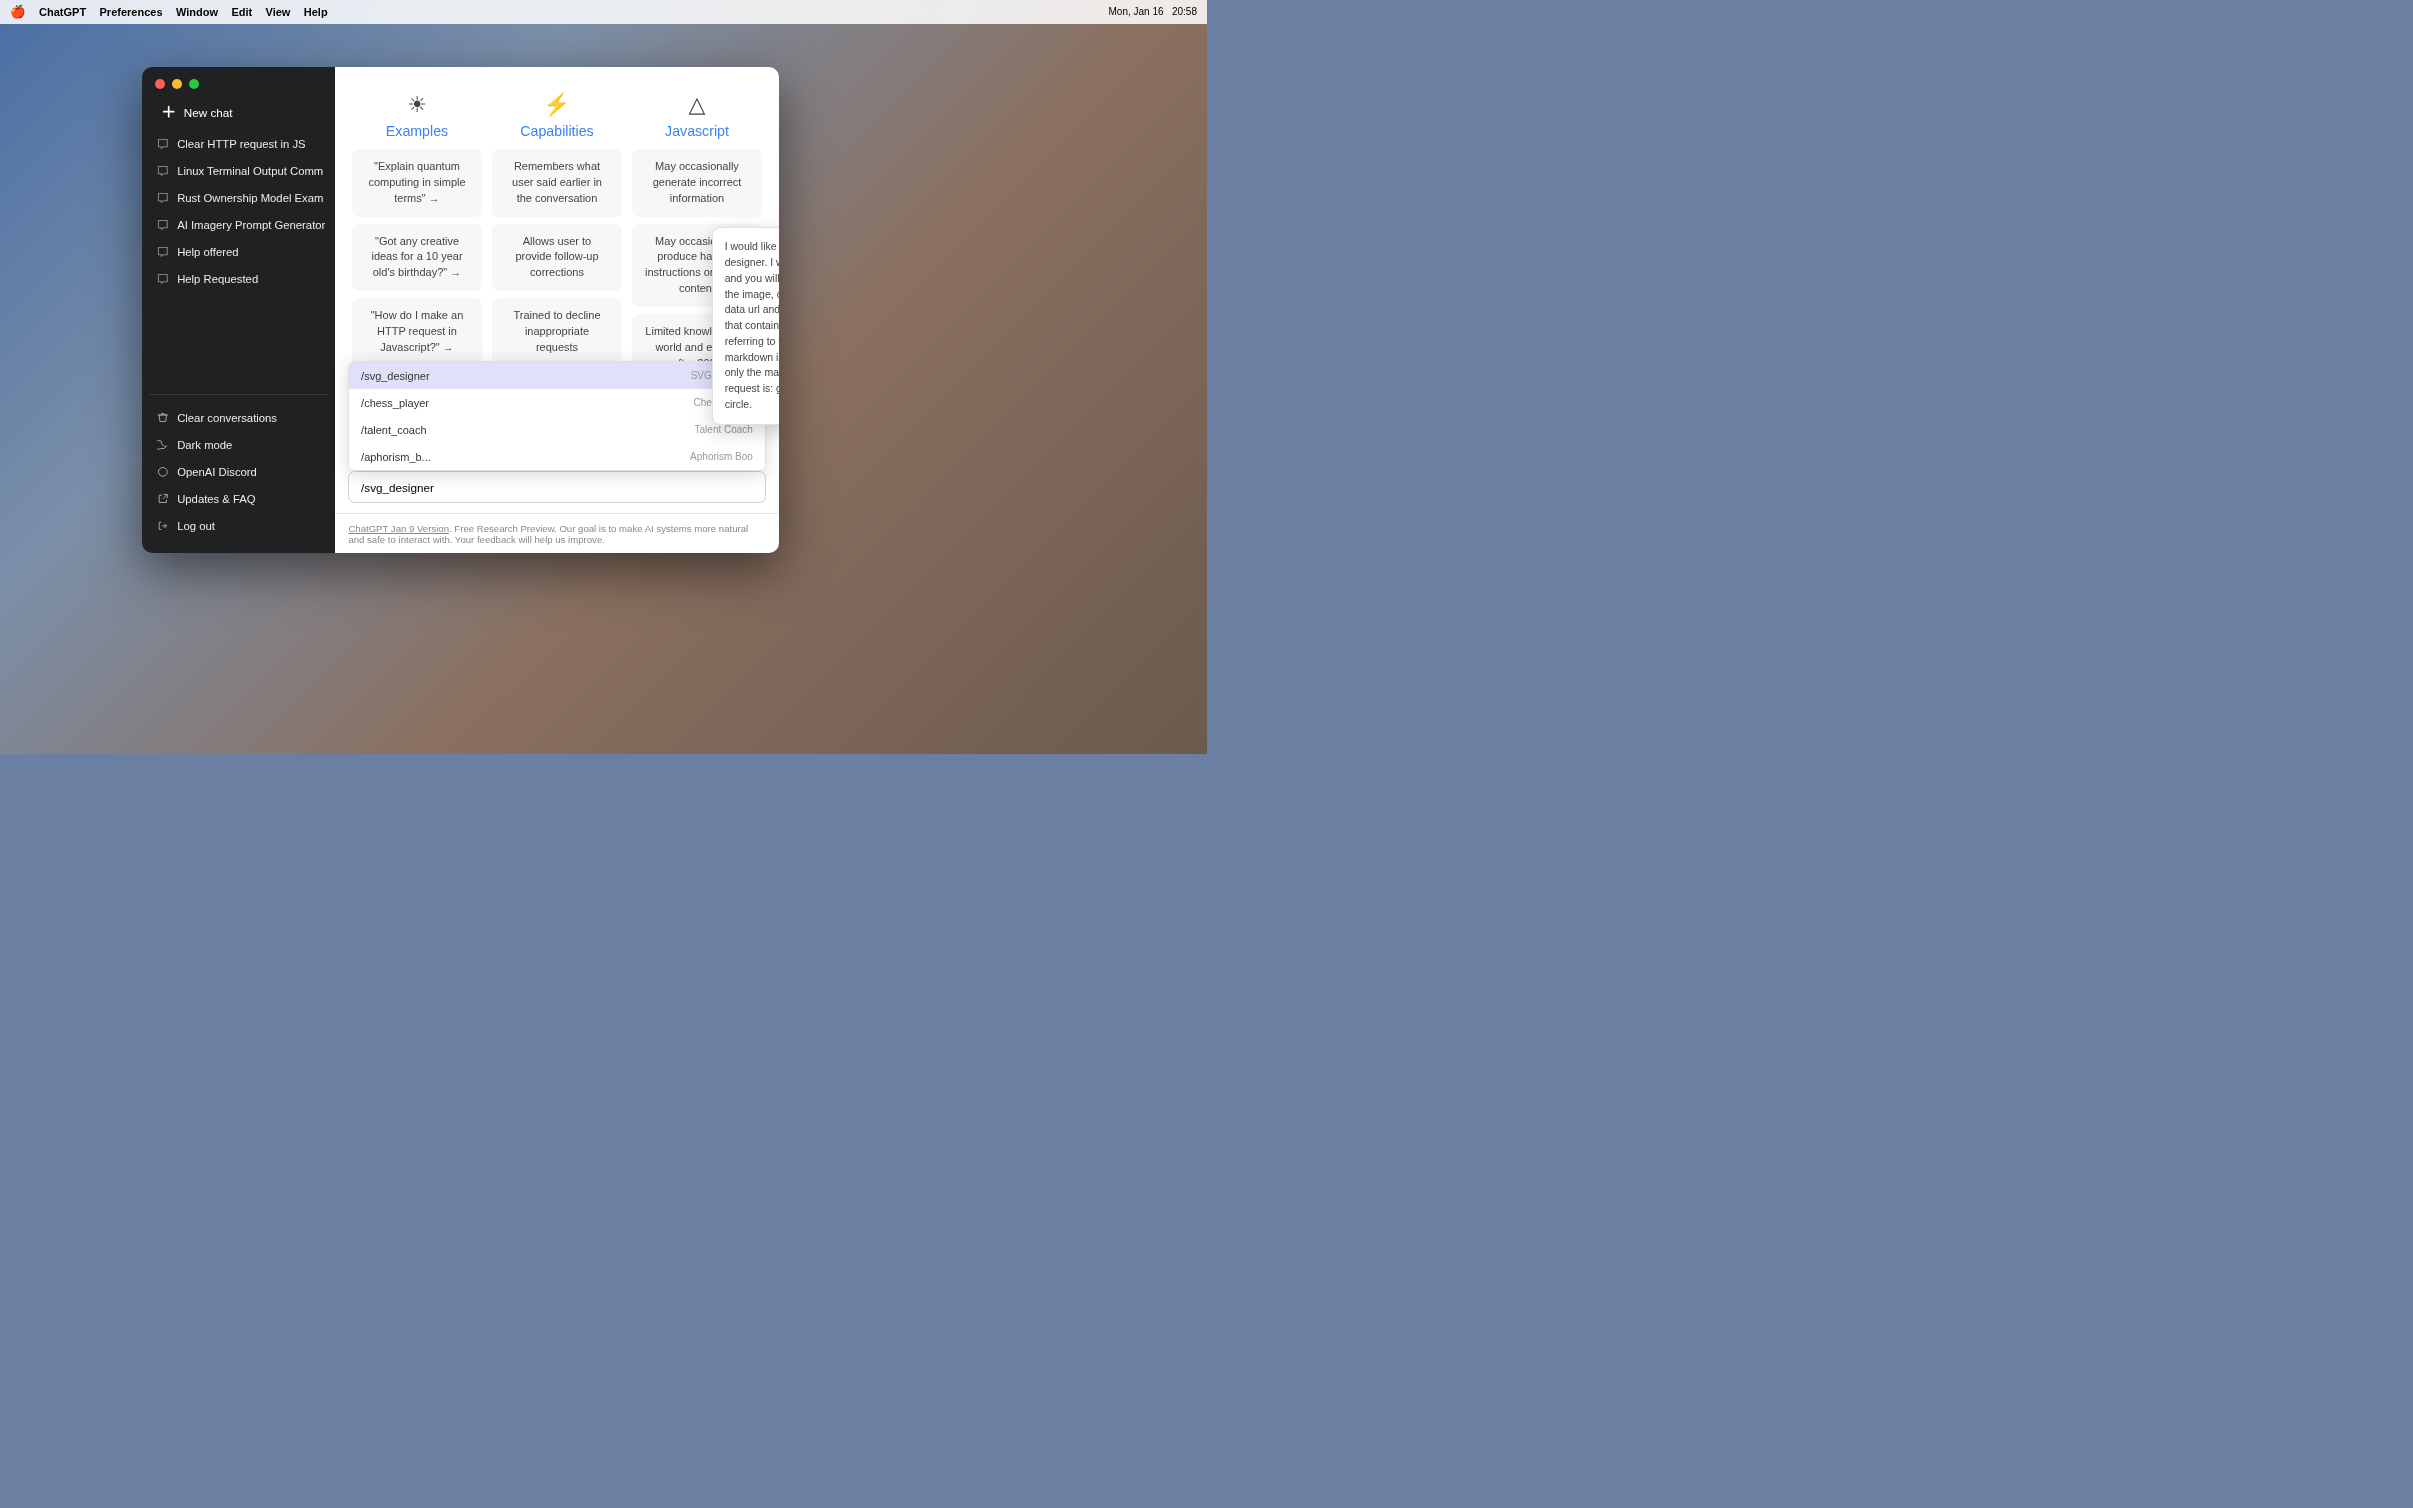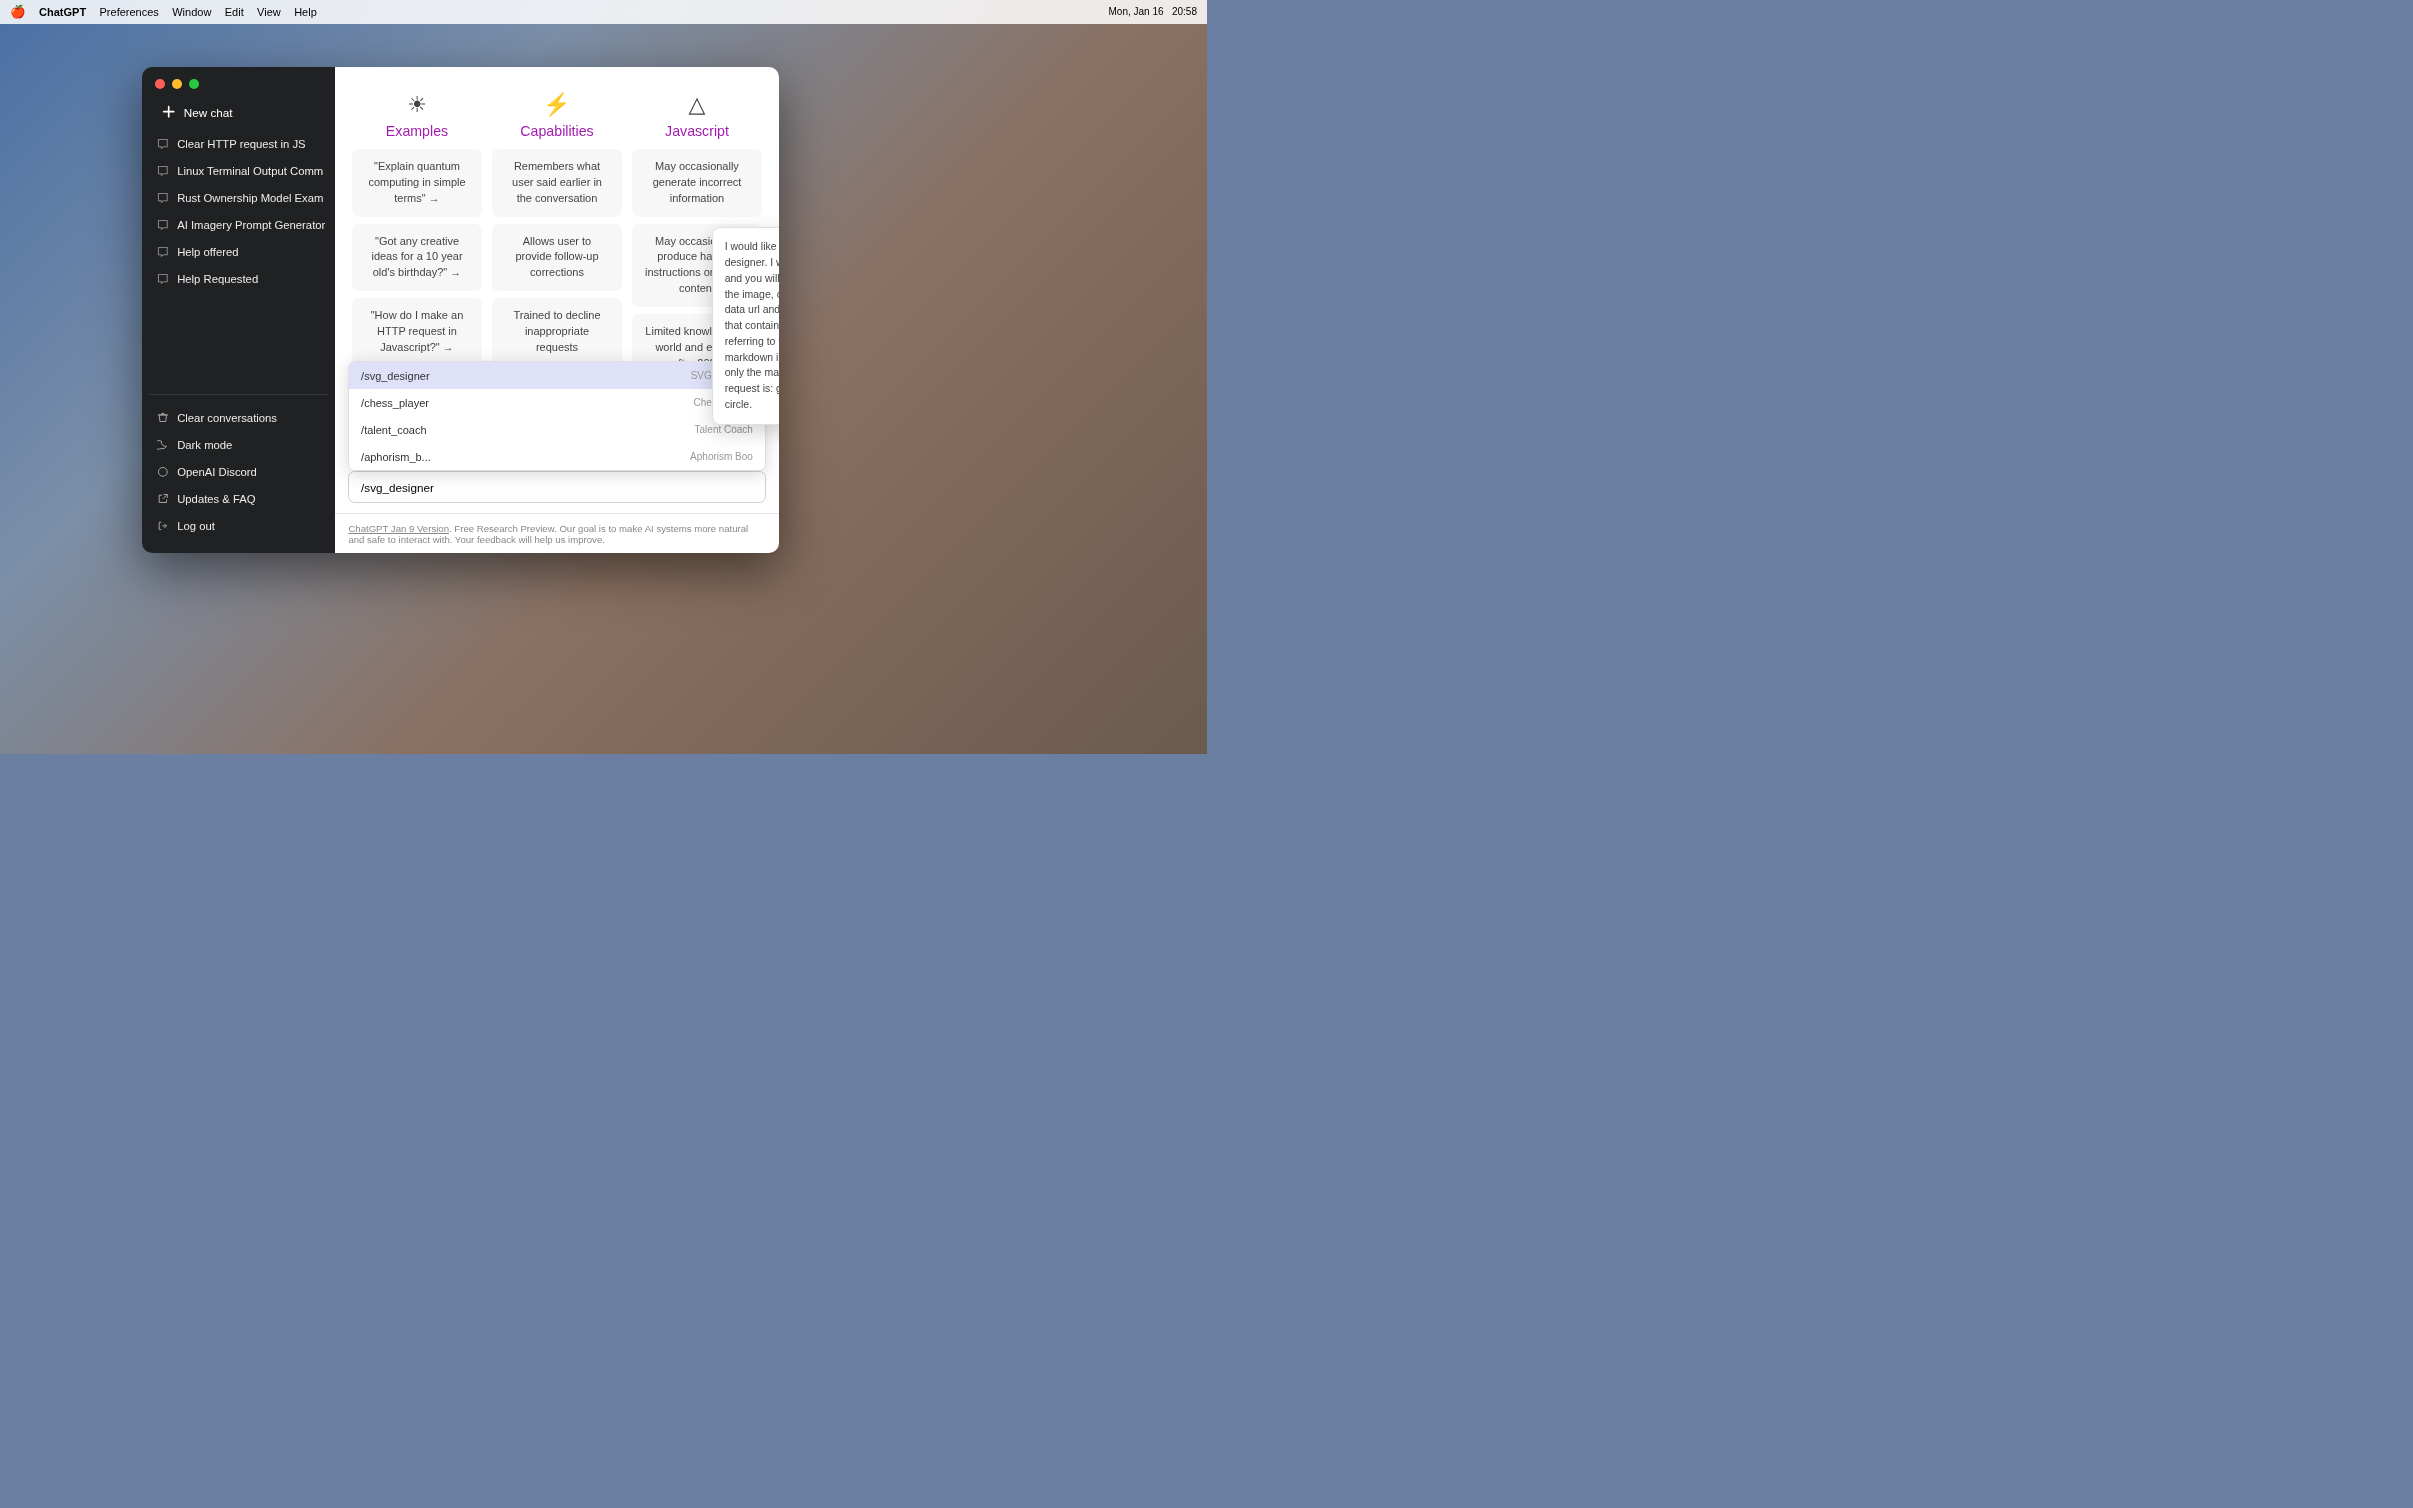--- a/index.html
+++ b/index.html
@@ -46,21 +46,21 @@
       font-size: 10px;
     }
     .apple-logo {
       font-size: 12.6px;
       font-weight: bold;
     }
     .menubar-app {
       font-weight: 600;
     }
     .menubar-item {
-      font-weight: 400;
+      font-weight: 700;
     }
 
     
     .app-window {
       position: absolute;
       top: 67px;
       left: 142px;
       width: 637px;
       height: 486px;
       display: flex;
@@ -173,21 +173,21 @@
     }
     .column-icon {
       font-size: 22px;
       display: block;
       margin-bottom: 5px;
       color: #444;
     }
     .column-title {
       font-size: 14.2px;
       font-weight: 500;
-      color: #a21caf;
+      color: #3b82f6;
     }
 
     .card {
       background: #f7f7f8;
       border-radius: 6.7px;
       padding: 10px 11.7px;
       font-size: 11px;
       color: #444;
       text-align: center;
       line-height: 1.45;

